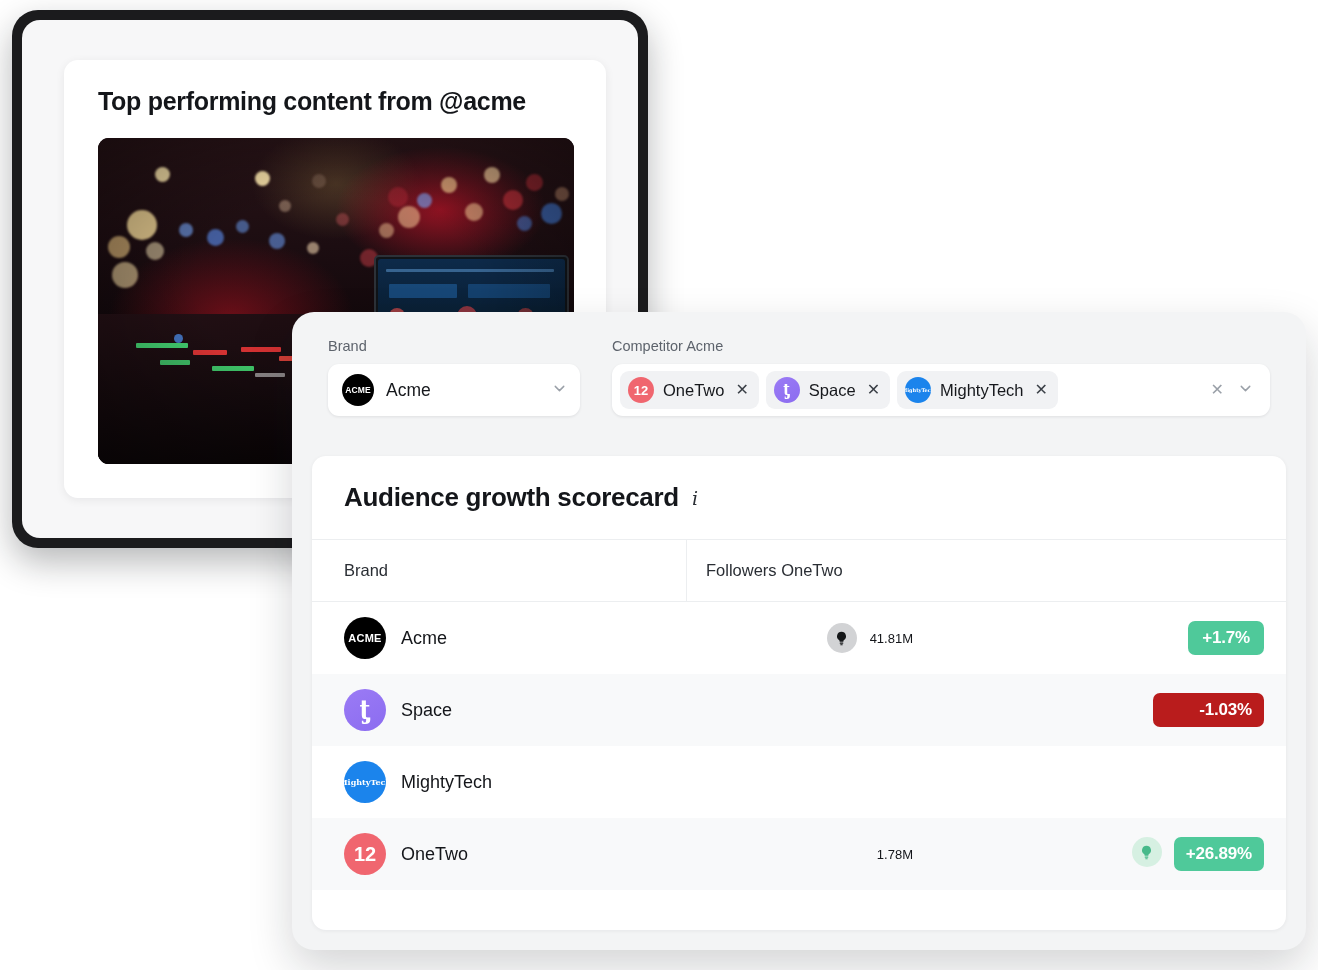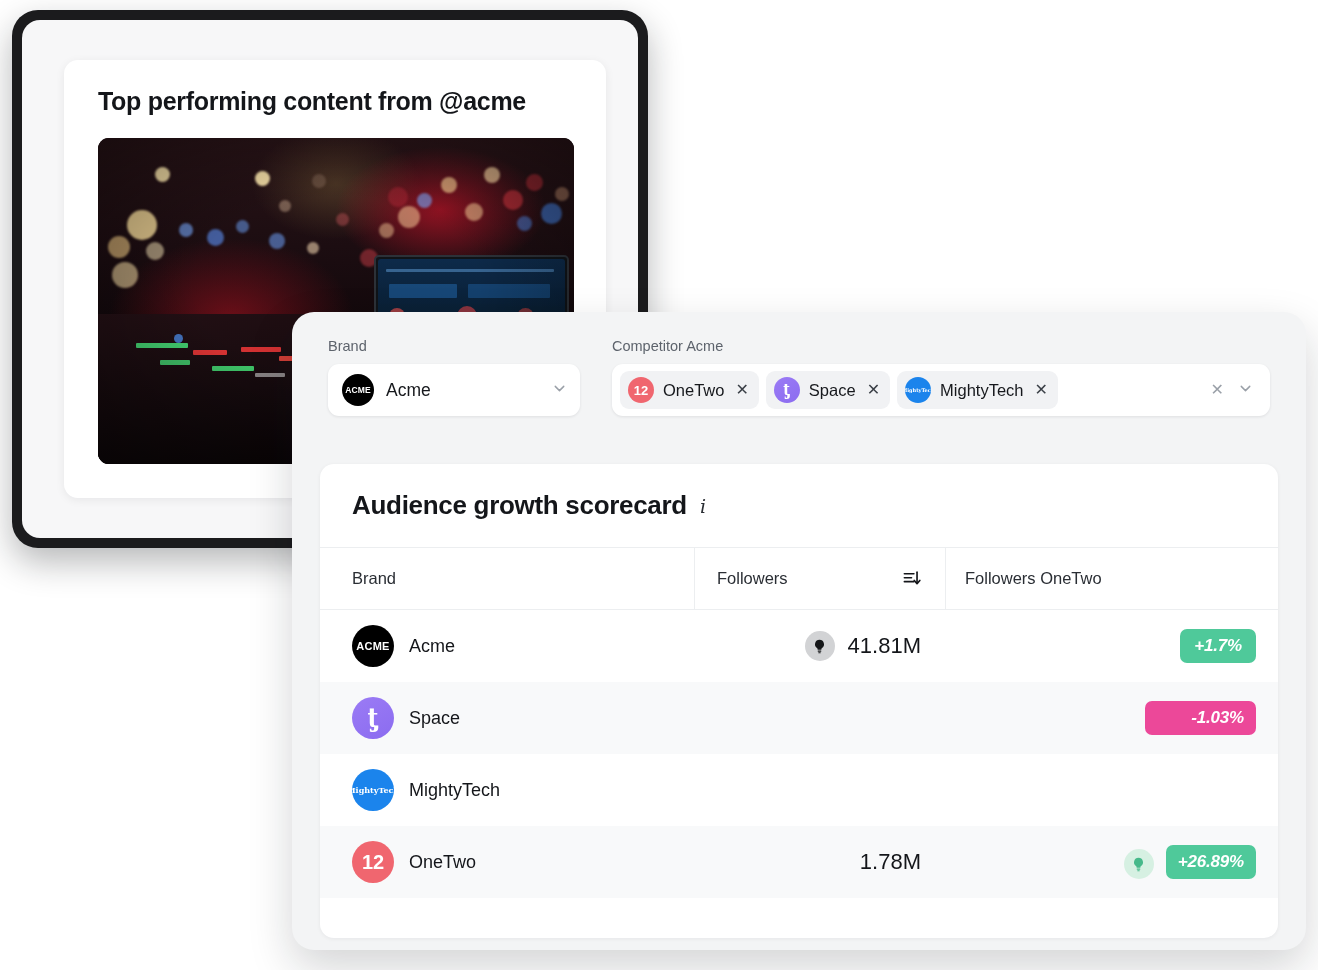--- a/index.html
+++ b/index.html
@@ -215,21 +215,21 @@
     color: #3a3f46; font-size: 16px; line-height: 1;
     padding: 2px 1px 2px 2px; cursor: pointer;
   }
   #comp-actions { display: flex; align-items: center; gap: 13px; padding: 0 8px 0 10px; flex: 0 0 auto; }
   .ctl-icon { color: #9aa0a8; line-height: 1; cursor: pointer; }
 
   
   #scorecard {
     background: #ffffff;
     border-radius: 14px;
-    margin: 16px;
+    margin: 8px;
     overflow: hidden;
     height: 474px;
     box-shadow: 0 1px 4px rgba(20,24,30,.06);
   }
   #scorecard-head {
     height: 84px;
     display: flex;
     align-items: center;
     padding: 0 32px;
     border-bottom: 1px solid #eceef0;
@@ -261,30 +261,30 @@
     font-size: 16.5px; color: #2a2e34;
   }
   #thead .c-foll, #thead .c-growth { border-left: 1px solid #eceef0; }
   #thead .c-foll { justify-content: space-between; }
   #sort-icon { display: flex; align-items: center; color: #14161a; cursor: pointer; }
 
   .body-row { height: 72px; }
   .body-row.alt { background: #f8f9fa; }
   .brand-name { font-size: 18px; color: #14161a; margin-left: 15px; }
   .foll-wrap { display: flex; align-items: center; justify-content: flex-end; width: 100%; gap: 13px; }
-  .foll-val { font-size: 22px; color: #14161a; }
-  .growth-wrap { display: flex; align-items: flex-end; justify-content: flex-end; width: 100%; gap: 12px; font-style: italic; }
+  .foll-val { font-size: 13px; color: #14161a; }
+  .growth-wrap { display: flex; align-items: flex-start; justify-content: flex-end; width: 100%; gap: 12px; }
   .badge {
     display: inline-flex; align-items: center; justify-content: center;
     min-width: 76px; height: 34px; padding: 0 12px;
     border-radius: 7px; color: #ffffff; font-size: 17px; font-weight: bold;
     letter-spacing: -.2px;
   }
   .badge.up { background: #4fc99a; }
-  .badge.down { background: #ec4899; padding-left: 46px; }
+  .badge.down { background: #b91c1c; padding-left: 46px; }
 
   
   .bulb {
     width: 30px; height: 30px; border-radius: 50%;
     display: flex; align-items: center; justify-content: center;
     flex: 0 0 auto;
   }
   .bulb.grey { background: #d2d3d5; }
   .bulb.green { background: #d6f0e2; }
 </style>
@@ -437,32 +437,20 @@
       <div id="scorecard-head">
         <span id="scorecard-title">Audience growth scorecard</span>
         <span id="info-icon">i</span>
       </div>
 
       <div id="table">
 
         <div id="thead">
           <div class="trow">
             <div class="c-brand">Brand</div>
-            <div class="c-foll">
-              <span>Followers</span>
-              <span id="sort-icon">
-                <svg width="19" height="19" viewBox="0 0 24 24" fill="none" stroke="currentColor" stroke-width="2.1" stroke-linecap="round" stroke-linejoin="round">
-                  <line x1="3" y1="6" x2="15" y2="6"></line>
-                  <line x1="3" y1="11" x2="12" y2="11"></line>
-                  <line x1="3" y1="16" x2="15" y2="16"></line>
-                  <line x1="19" y1="4" x2="19" y2="18"></line>
-                  <polyline points="15.5 14.5 19 18.5 22.5 14.5"></polyline>
-                </svg>
-              </span>
-            </div>
             <div class="c-growth">Followers OneTwo</div>
           </div>
         </div>
 
         <div id="tbody">
 
           <div class="trow body-row">
             <div class="c-brand">
               <div class="avatar av-acme" style="width:42px;height:42px;">
                 <span class="av-txt" style="font-size:11px;">ACME</span>

